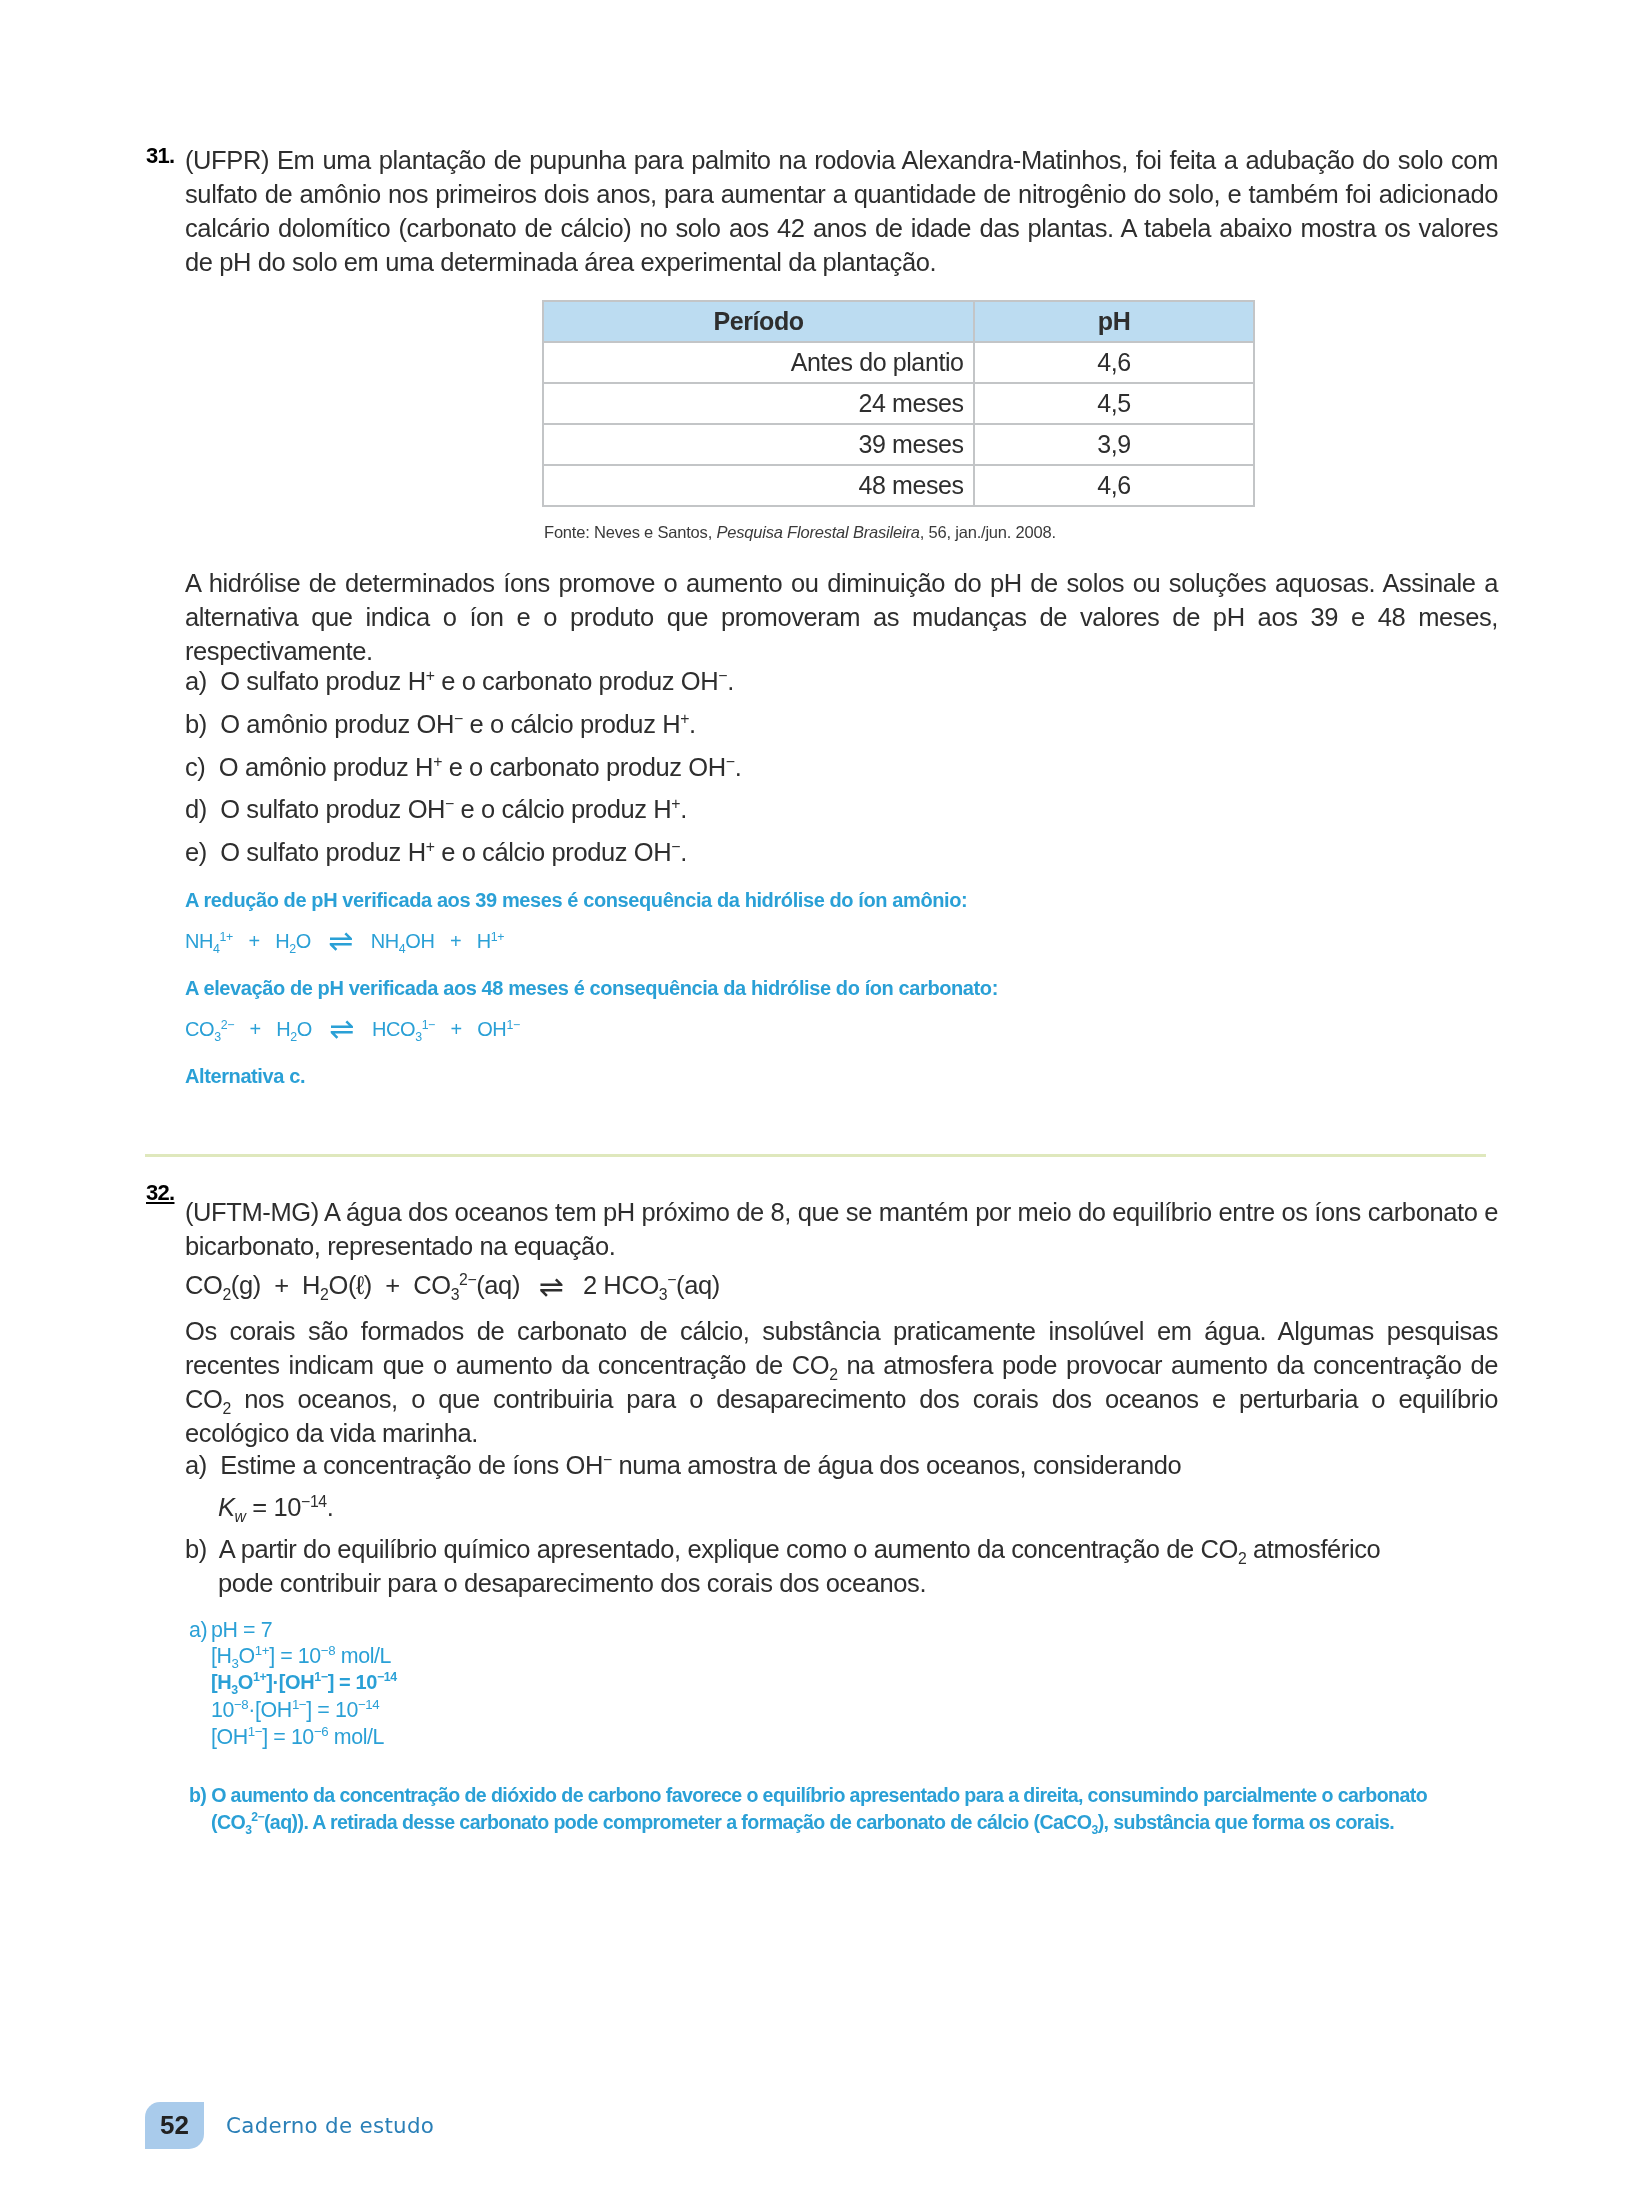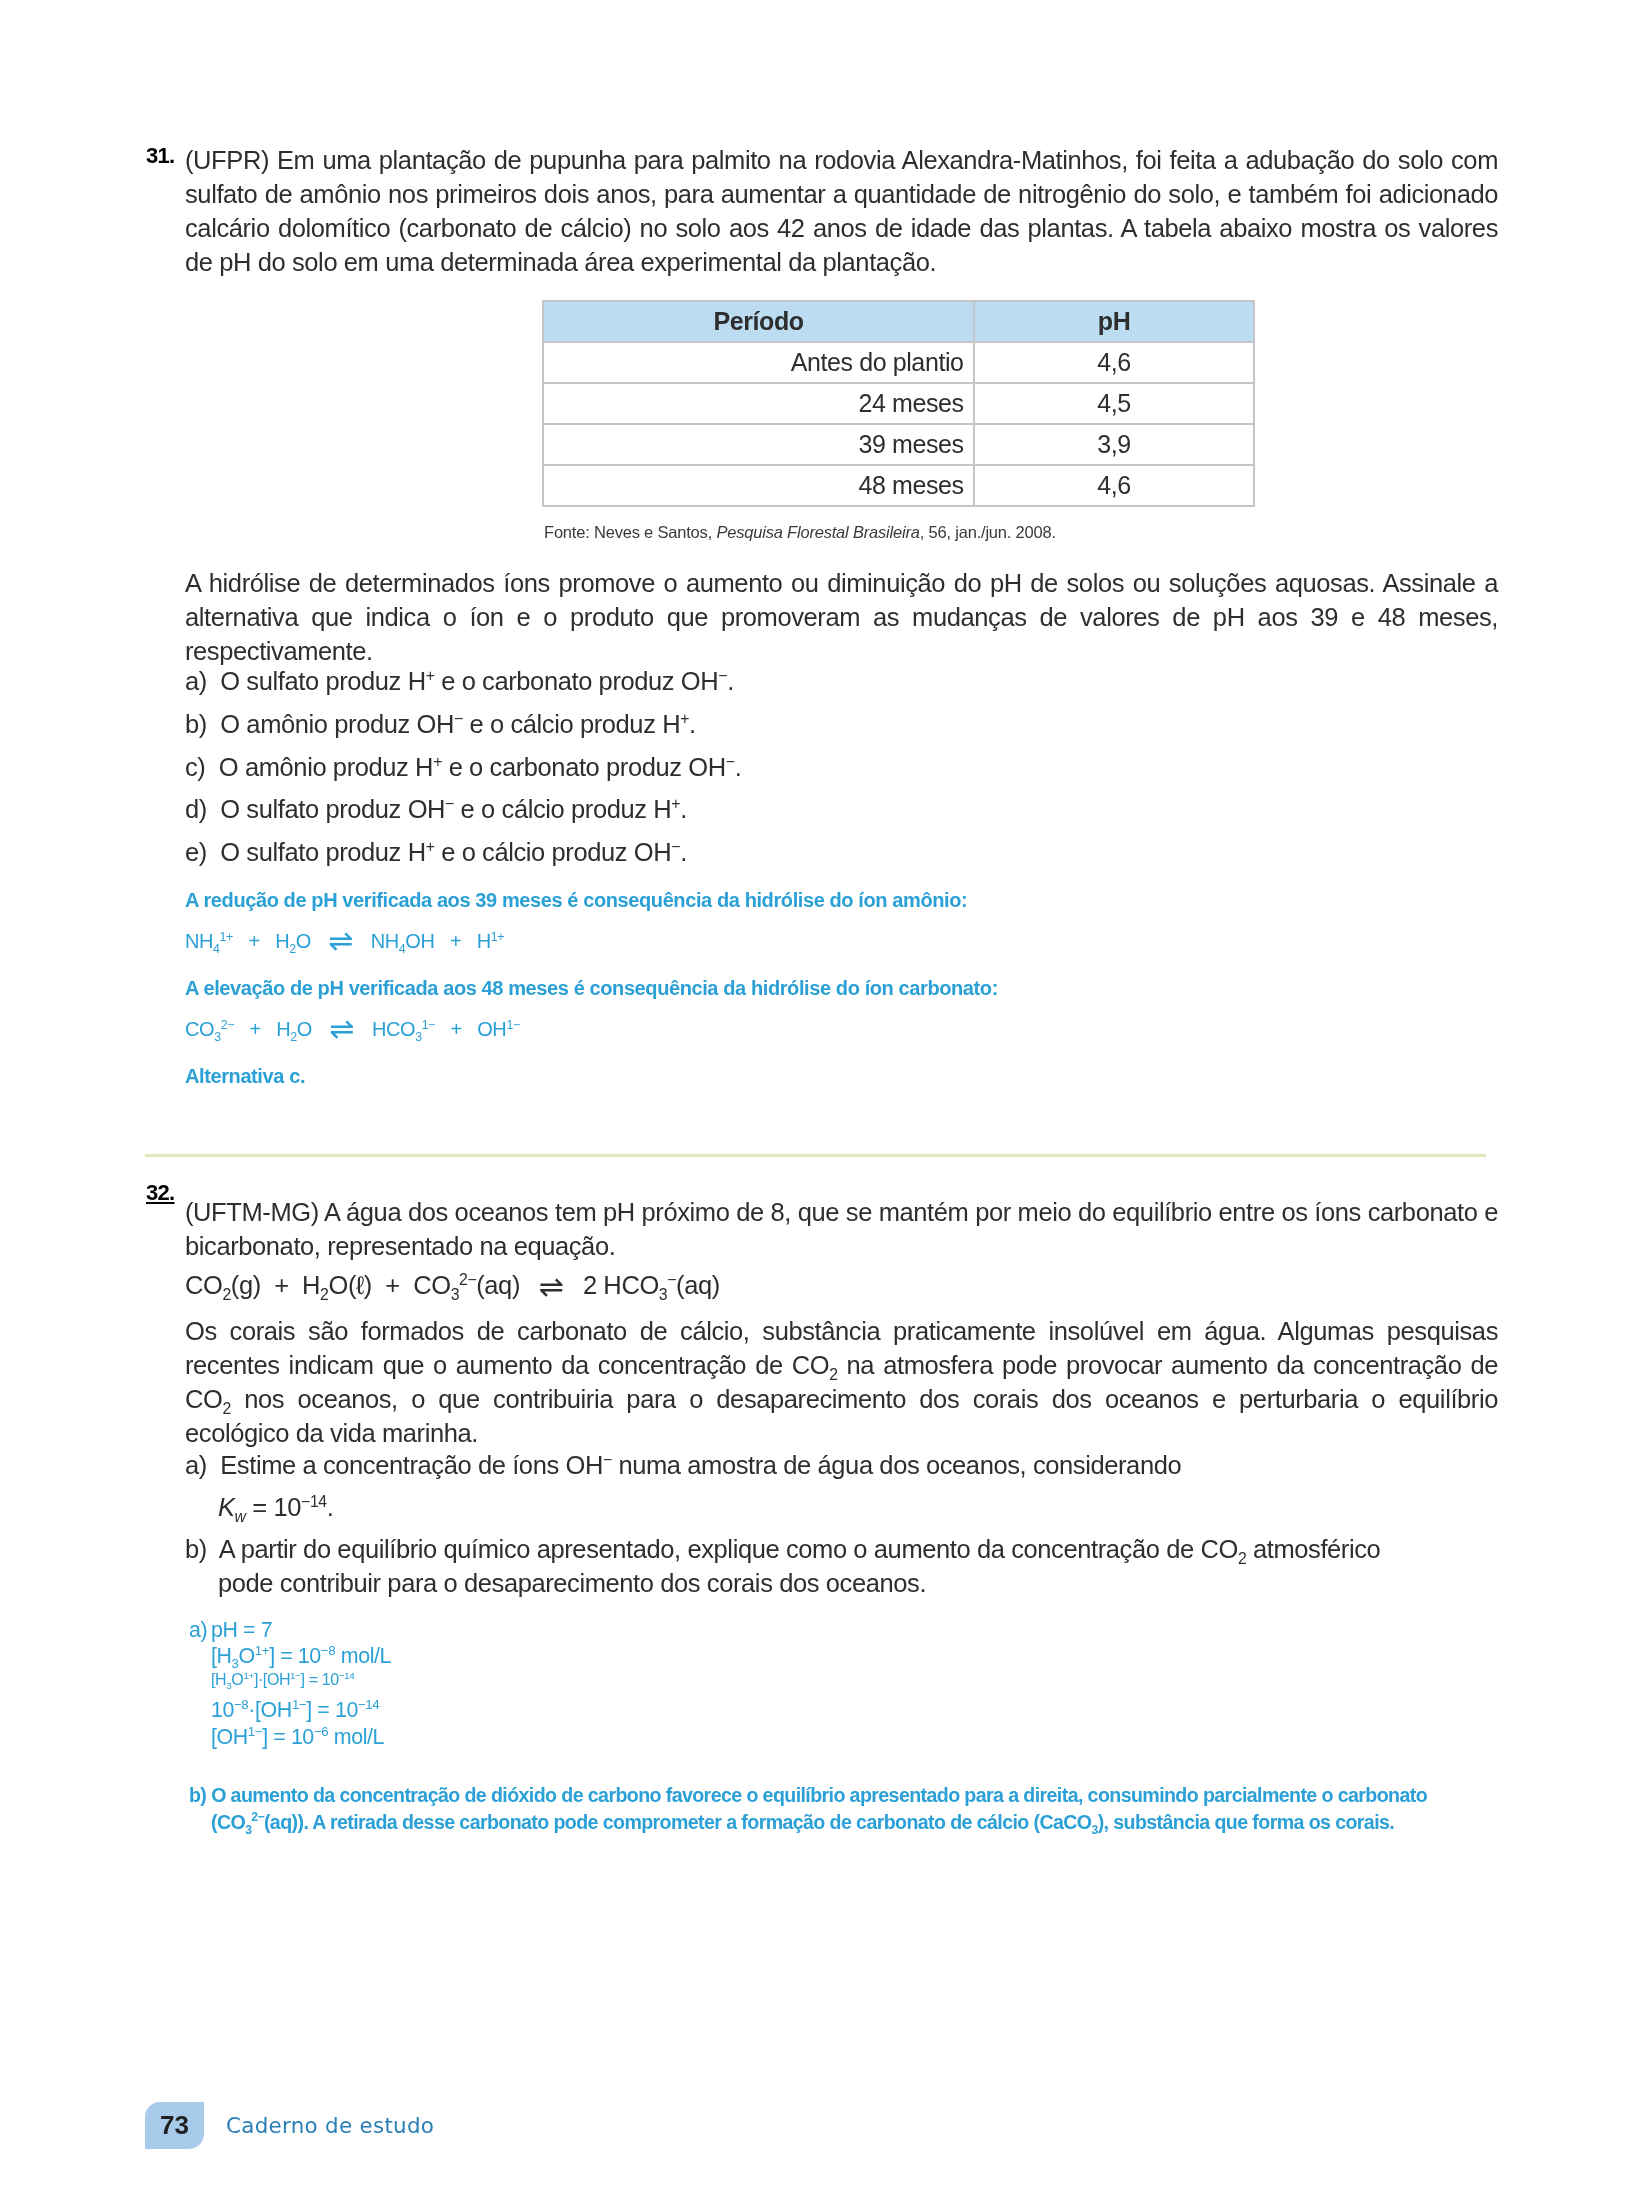--- a/index.html
+++ b/index.html
@@ -108,24 +108,24 @@
 <div class="body-text" style="top:1314px;"><span>Os corais são formados de carbonato de cálcio, substância praticamente insolúvel em água. Algumas pesquisas recentes indicam que o aumento da concentração de CO</span><sub>2</sub><span> na atmosfera pode provocar aumento da concentração de CO</span><sub>2</sub><span> nos oceanos, o que contribuiria para o desaparecimento dos corais dos oceanos e perturbaria o equilíbrio ecológico da vida marinha.</span></div>
 
 <div class="line" style="top:1451px;"><span>a)</span>&nbsp; <span>Estime a concentração de íons OH</span><sup>−</sup><span> numa amostra de água dos oceanos, considerando</span></div>
 <div class="line" style="left:218px; top:1493px;"><i>K</i><sub><i>w</i></sub><span> = 10</span><sup>−14</sup><span>.</span></div>
 <div class="line" style="top:1535px;"><span>b)</span>&nbsp; <span>A partir do equilíbrio químico apresentado, explique como o aumento da concentração de CO</span><sub>2</sub><span> atmosférico</span></div>
 <div class="line" style="left:218px; top:1569px;">pode contribuir para o desaparecimento dos corais dos oceanos.</div>
 
 <div class="ans" style="left:189px; top:1618px; font-size:21.4px;">a)</div>
 <div class="ans" style="left:211px; top:1618px; font-size:21.4px;">pH = 7</div>
 <div class="ans" style="left:211px; top:1644px; font-size:21.4px;"><span>[H</span><sub>3</sub><span>O</span><sup>1+</sup><span>] = 10</span><sup>−8</sup><span> mol/L</span></div>
-<div class="ans" style="left:211px; top:1671px; font-size:16px;"><span>[H</span><sub>3</sub><span>O</span><sup>1+</sup><span>]·[OH</span><sup>1−</sup><span>] = 10</span><sup>−14</sup></div>
+<div class="ans" style="left:211px; top:1671px; font-size:20px;font-weight:bold;"><span>[H</span><sub>3</sub><span>O</span><sup>1+</sup><span>]·[OH</span><sup>1−</sup><span>] = 10</span><sup>−14</sup></div>
 <div class="ans" style="left:211px; top:1698px; font-size:21.4px;"><span>10</span><sup>−8</sup><span>·[OH</span><sup>1−</sup><span>] = 10</span><sup>−14</sup></div>
 <div class="ans" style="left:211px; top:1725px; font-size:21.4px;"><span>[OH</span><sup>1−</sup><span>] = 10</span><sup>−6</sup><span> mol/L</span></div>
 
 <div class="ans ansb" style="left:189px; top:1784px; font-size:19.6px; letter-spacing:-0.6px;">b) O aumento da concentração de dióxido de carbono favorece o equilíbrio apresentado para a direita, consumindo parcialmente o carbonato</div>
 <div class="ans ansb" style="left:211px; top:1811px; font-size:19.6px; letter-spacing:-0.6px;"><span>(CO</span><sub>3</sub><sup>2−</sup><span>(aq)). A retirada desse carbonato pode comprometer a formação de carbonato de cálcio (CaCO</span><sub>3</sub><span>), substância que forma os corais.</span></div>
 
 <div class="footer-badge">
-    <span>73</span>
+    <span>52</span>
   </div>
 <div class="footer-label">Caderno de estudo</div>
 
 
 </body></html>

